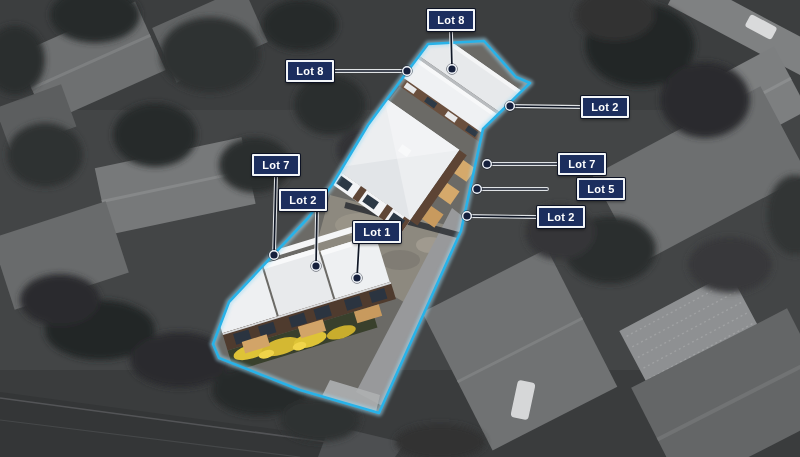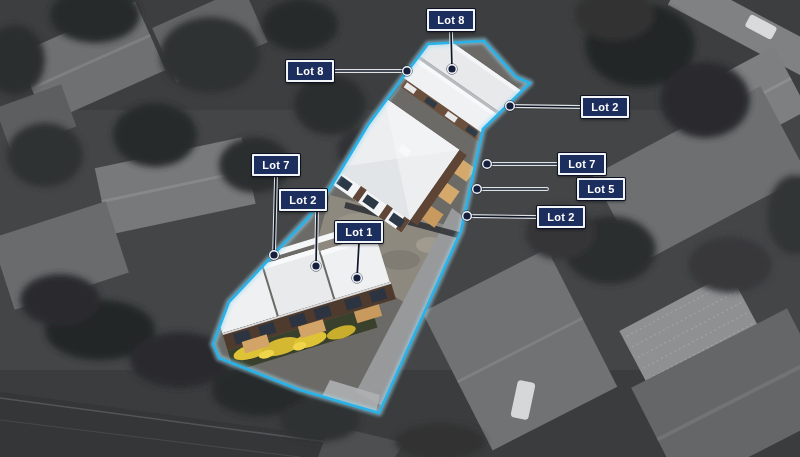--- a/index.html
+++ b/index.html
@@ -239,21 +239,21 @@
           <circle cx="477" cy="189" r="4.3"></circle>
           <circle cx="467" cy="216" r="4.3"></circle>
         <circle cx="274" cy="255" r="4.3"></circle>
           <circle cx="316" cy="266" r="4.3"></circle>
           <circle cx="357" cy="278" r="4.3"></circle>
       </g>
     </g>
   </svg>
 
   <div class="labels">
-    <div class="lot-label" style="left:335px;top:221px">Lot 1</div>
+    <div class="lot-label" style="left:353px;top:221px">Lot 1</div>
     <div class="lot-label" style="left:279px;top:189px">Lot 2</div>
     <div class="lot-label" style="left:252px;top:154px">Lot 7</div>
     <div class="lot-label" style="left:537px;top:206px">Lot 2</div>
     <div class="lot-label" style="left:577px;top:178px">Lot 5</div>
     <div class="lot-label" style="left:558px;top:153px">Lot 7</div>
     <div class="lot-label" style="left:581px;top:96px">Lot 2</div>
     <div class="lot-label" style="left:427px;top:9px">Lot 8</div>
     <div class="lot-label" style="left:286px;top:60px">Lot 8</div>
   </div>
 </div>

